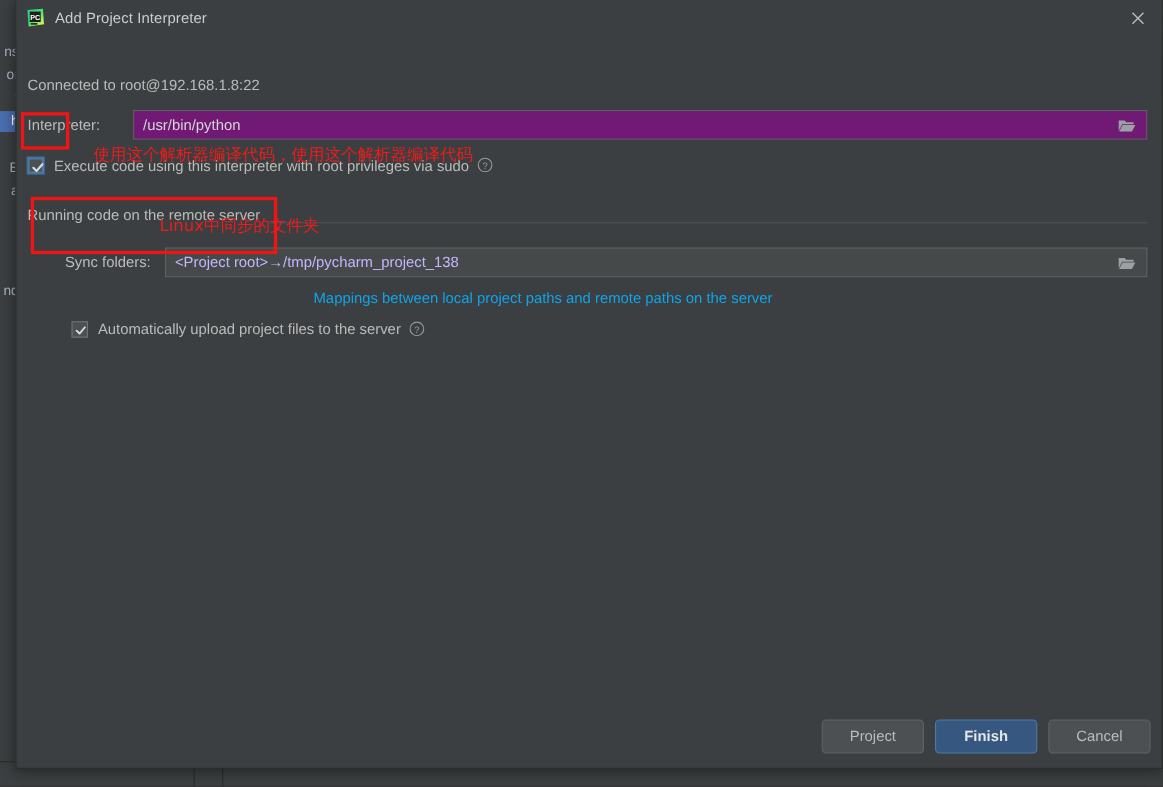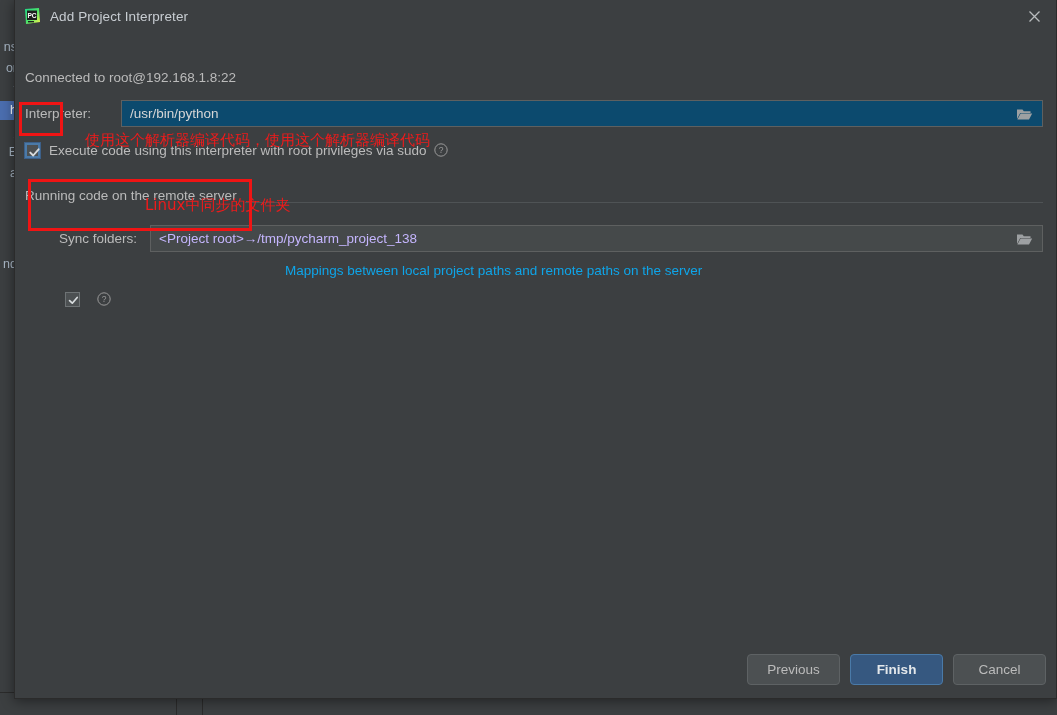--- a/index.html
+++ b/index.html
@@ -160,21 +160,21 @@
   }
   #interp-label {
     width: 96px;
     font-size: 13.5px;
     color: #bbbbbb;
     flex: none;
   }
   #interp-field {
     flex: 1;
     height: 27px;
-    background: #0c4a6e;
+    background: #701a75;
     border: 1px solid #5e6060;
     box-sizing: border-box;
     display: flex;
     align-items: center;
     position: relative;
   }
   #interp-value {
     font-size: 13.5px;
     color: #d6d6d6;
     padding-left: 8px;
@@ -469,30 +469,31 @@
       </div>
     </div>
     <div id="sync-hint">Mappings between local project paths and remote paths on the server</div>
 
     <div id="autoupload-row">
       <div class="cb">
         <svg width="13" height="13" viewBox="0 0 13 13">
           <path d="M2.6 6.6 L5.3 9.2 L10.2 3.5" stroke="#d8dcde" stroke-width="1.7" fill="none" stroke-linecap="round" stroke-linejoin="round"></path>
         </svg>
       </div>
+      <span class="cb-label">Automatically upload project files to the server</span>
       <span class="help-icon">
         <svg width="14" height="14" viewBox="0 0 14 14">
           <circle cx="7" cy="7" r="6.2" fill="none" stroke="#9a9a9a" stroke-width="1"></circle>
           <text x="7" y="10.3" font-family="Liberation Sans, sans-serif" font-size="8.5" fill="#9a9a9a" text-anchor="middle">?</text>
         </svg>
       </span>
     </div>
 
     <div id="footer">
-      <div class="btn">Previous</div>
+      <div class="btn">Project</div>
       <div class="btn primary">Finish</div>
       <div class="btn">Cancel</div>
     </div>
 
   </div>
 </div>
 
 <div class="anno-box" id="anno-box-checkbox"></div>
 <div class="anno-box" id="anno-box-sync"></div>
 <div class="anno-text" id="anno-text-1">使用这个解析器编译代码，使用这个解析器编译代码</div>

